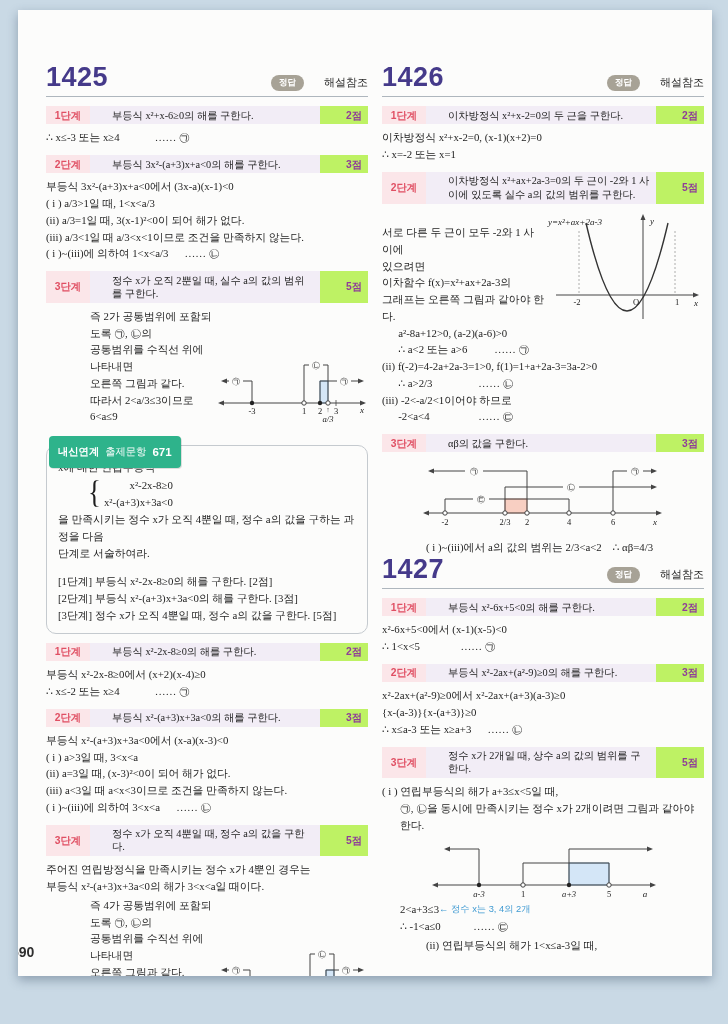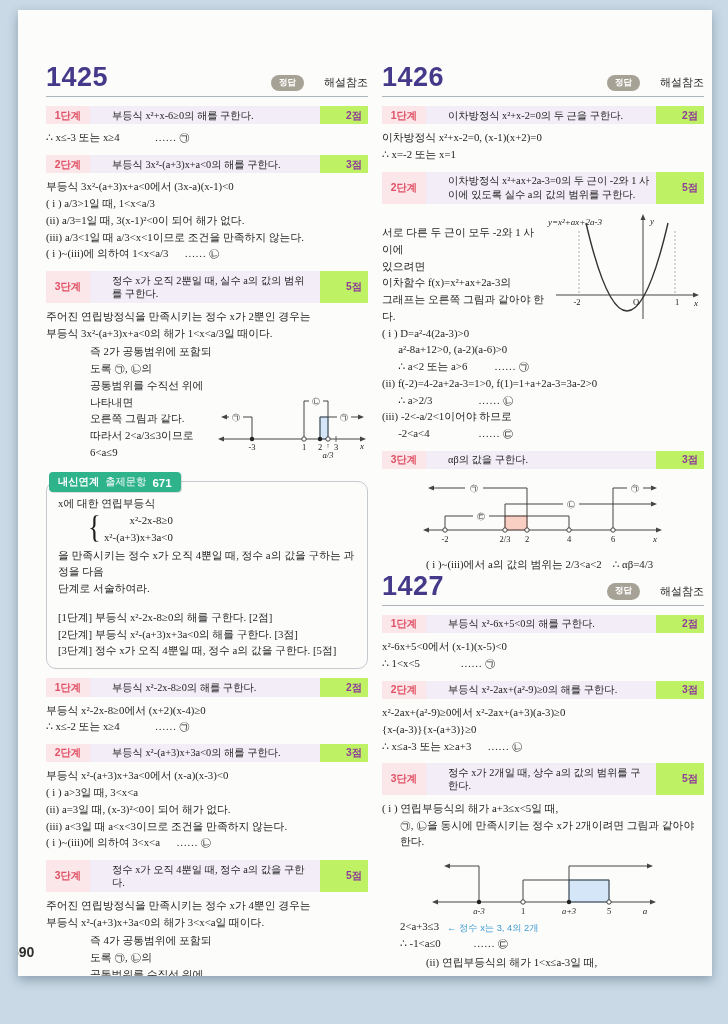--- a/index.html
+++ b/index.html
@@ -28,30 +28,30 @@
 
   .ln{font-family:"Liberation Serif",serif;font-size:10.8px;line-height:1.55;color:#1d1d1d;
       white-space:pre-wrap;}
   .flexrow{display:flex;align-items:flex-end;gap:2px;}
   .flexcol1{flex:1;min-width:0;}
   .center{display:flex;justify-content:center;}
 
   .srlbox{position:relative;border:1.2px solid #c5cacf;border-radius:10px;margin:20px 0 8px;
           padding:13px 11px 9px;}
   .gtab{position:absolute;top:-10px;left:2px;background:#2eb38b;color:#fff;border-radius:4px;
-        padding:3px 9px;font-size:10.3px;display:flex;gap:6px;align-items:flex-end;
+        padding:9px 9px;font-size:10.3px;display:flex;gap:6px;align-items:center;
         box-shadow:1px 1px 0 rgba(0,0,0,.12);}
   .gtab .gt1{font-weight:bold;}
   .gtab .gt2{font-weight:normal;opacity:.95;}
   .gtab .gt3{font-weight:bold;font-size:11.5px;}
   .sys{display:flex;align-items:center;margin:1px 0 1px 30px;font-family:"Liberation Serif",serif;text-align:right;}
   .sys::before{content:"{";font-size:27px;font-weight:300;margin-right:3px;color:#1d1d1d;
                transform:scaleY(1.15);display:inline-block;}
 
-  .note-row{display:flex;align-items:flex-end;gap:8px;}
+  .note-row{display:flex;align-items:center;}
   .blue{color:#3f9ad2;font-size:9.3px;font-family:"Liberation Sans",sans-serif;}
   .footer-num{position:absolute;left:-7px;bottom:16px;font-size:14px;font-weight:bold;color:#2f2f2f;}
 
   svg text{font-family:"Liberation Serif",serif;fill:#222;}
   .svgblock{display:block;}
   .mt2{margin-top:2px;margin-left:44px;} .mt4{margin-top:4px;} .mt6{margin-top:12px;}
 </style>
 </head>
 <body>
 
@@ -87,24 +87,20 @@
         <div class="ln">(ii) a/3=1일 때, 3(x-1)²&lt;0이 되어 해가 없다.</div>
         <div class="ln">(iii) a/3&lt;1일 때 a/3&lt;x&lt;1이므로 조건을 만족하지 않는다.</div>
         <div class="ln">( i )~(iii)에 의하여 1&lt;x&lt;a/3      …… ㉡</div>
       </div>
 
     <div class="sbar">
       <span class="slab">3단계</span>
       <span class="sttl">정수 x가 오직 2뿐일 때, 실수 a의 값의 범위를 구한다.</span>
       <span class="sscore">5점</span>
     </div>
-    <div>
-        <div class="ln">주어진 연립방정식을 만족시키는 정수 x가 2뿐인 경우는</div>
-        <div class="ln">부등식 3x²-(a+3)x+a&lt;0의 해가 1&lt;x&lt;a/3일 때이다.</div>
-      </div>
     <div class="flexrow mt2">
       <div class="flexcol1">
           <div class="ln">즉 2가 공통범위에 포함되도록 ㉠, ㉡의</div>
           <div class="ln">공통범위를 수직선 위에 나타내면</div>
           <div class="ln">오른쪽 그림과 같다.</div>
           <div class="ln">따라서 2&lt;a/3≤3이므로 6&lt;a≤9</div>
         </div>
       <svg class="svgblock" width="152" height="72" viewBox="0 0 152 72">
         <rect x="104" y="28" width="8" height="22" fill="#d4e6f7" stroke="#6d9cc4" stroke-width="0.8"></rect>
         <line x1="4" y1="50" x2="148" y2="50" stroke="#444" stroke-width="1"></line>
@@ -282,21 +278,20 @@
         <line x1="129" y1="22" x2="129" y2="86" stroke="#999" stroke-width="0.8" stroke-dasharray="2,2"></line>
         <path d="M 40 14 Q 81 190 122 14" fill="none" stroke="#333" stroke-width="1.4"></path>
         <text x="104" y="15" font-size="9" font-style="italic">y</text>
         <text x="148" y="97" font-size="9" font-style="italic">x</text>
         <text x="90" y="96" font-size="8.5" text-anchor="middle">O</text>
         <text x="31" y="96" font-size="8.5" text-anchor="middle">-2</text>
         <text x="131" y="96" font-size="8.5" text-anchor="middle">1</text>
       </svg>
     </div>
     <div>
-        <div class="ln">( i ) D=a²-4(2a-3)&gt;0</div>
         <div class="ln">      a²-8a+12&gt;0, (a-2)(a-6)&gt;0</div>
         <div class="ln">      ∴ a&lt;2 또는 a&gt;6          …… ㉠</div>
         <div class="ln">(ii) f(-2)=4-2a+2a-3=1&gt;0, f(1)=1+a+2a-3=3a-2&gt;0</div>
         <div class="ln">      ∴ a&gt;2/3                 …… ㉡</div>
         <div class="ln">(iii) -2&lt;-a/2&lt;1이어야 하므로</div>
         <div class="ln">      -2&lt;a&lt;4                  …… ㉢</div>
       </div>
 
     <div class="sbar">
       <span class="slab">3단계</span>

